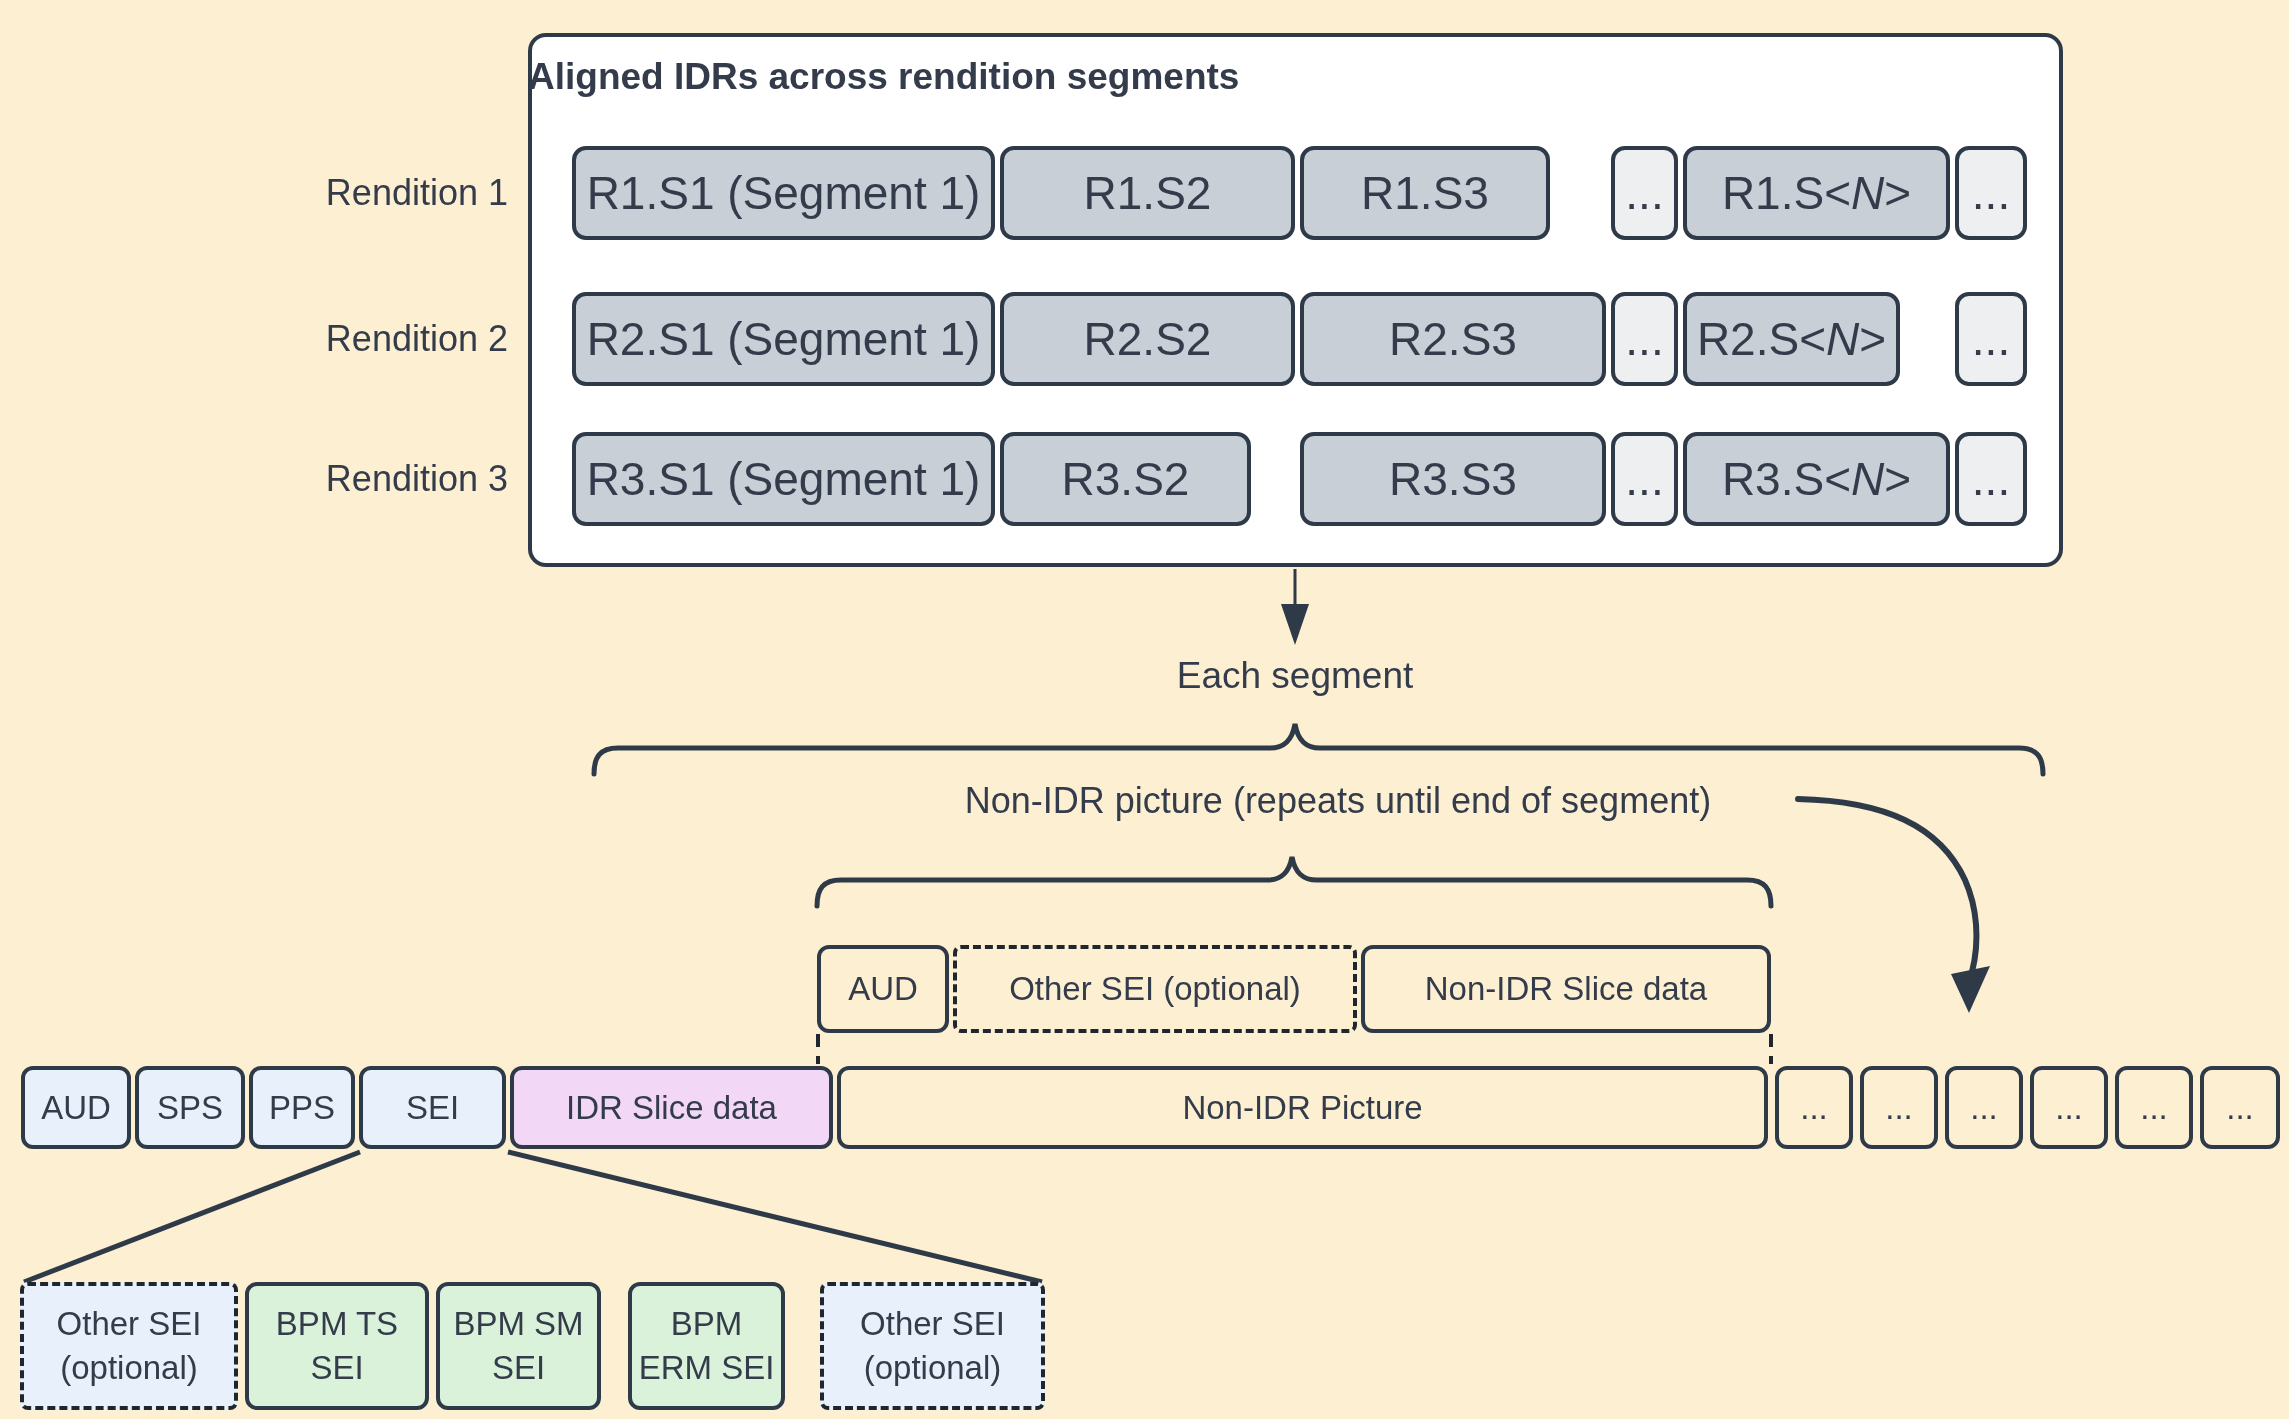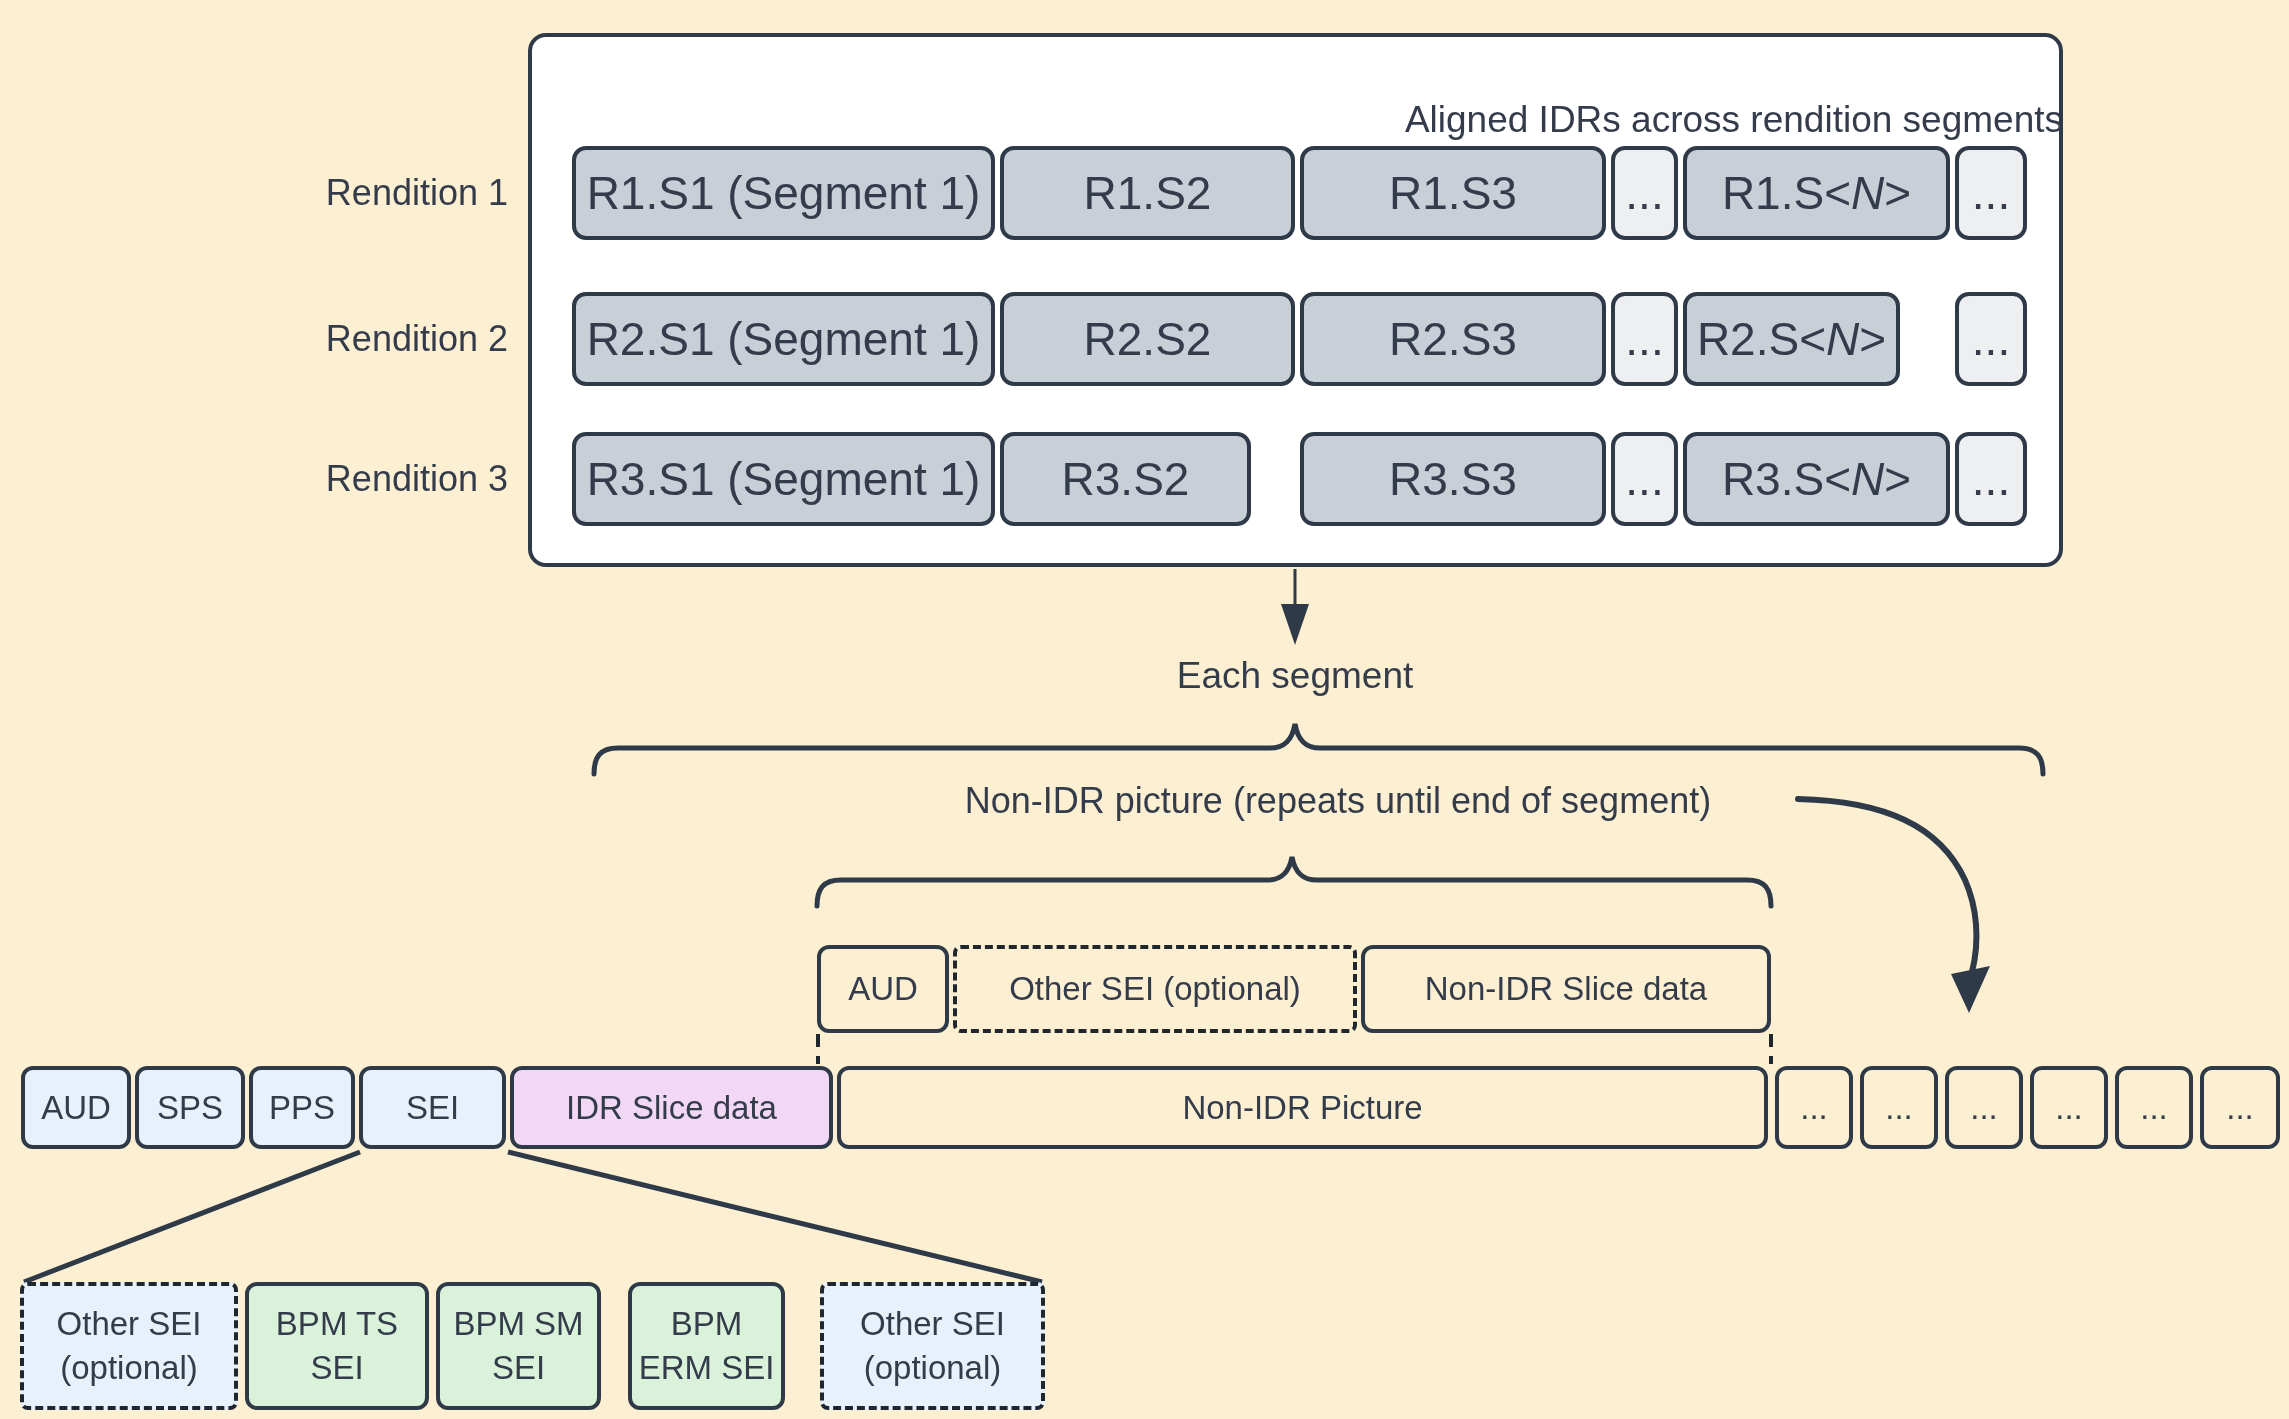--- a/index.html
+++ b/index.html
@@ -12,21 +12,21 @@
     overflow:hidden;
   }
   .overlay{position:absolute;left:0;top:0;width:2289px;height:1419px;pointer-events:none;}
   .panel{
     position:absolute;left:528px;top:33px;width:1535px;height:534px;
     background:#FFFFFF;border:4px solid var(--line,#2F3A49);border-radius:18px;
     box-sizing:border-box;
   }
   .title{
     position:absolute;left:528px;top:56px;width:1535px;
-    text-align:right;font-size:37px;font-weight:normal;margin-top:43px;
+    text-align:left;font-size:37px;font-weight:bold;
   }
   .rlabel{
     position:absolute;width:280px;height:94px;left:228px;
     display:flex;align-items:center;justify-content:flex-end;
     font-size:36px;
   }
   .box{
     position:absolute;box-sizing:border-box;
     border:4px solid var(--line,#2F3A49);
     display:flex;align-items:center;justify-content:center;
@@ -70,21 +70,21 @@
 
   <div class="panel"></div>
   <div class="title">Aligned IDRs across rendition segments</div>
 
   <div class="rlabel" style="top:146px">Rendition 1</div>
   <div class="rlabel" style="top:292px">Rendition 2</div>
   <div class="rlabel" style="top:432px">Rendition 3</div>
 
   <div class="box seg" style="left:572px;top:146px;width:423px;height:94px">R1.S1 (Segment 1)</div>
   <div class="box seg" style="left:1000px;top:146px;width:295px;height:94px">R1.S2</div>
-  <div class="box seg" style="left:1300px;top:146px;width:306px;height:94px">R1.S3</div>
+  <div class="box seg" style="left:1300px;top:146px;width:250px;height:94px">R1.S3</div>
   <div class="box seg dots" style="left:1611px;top:146px;width:67px;height:94px">...</div>
   <div class="box seg" style="left:1683px;top:146px;width:267px;height:94px">R1.S&lt;<i>N</i>&gt;</div>
   <div class="box seg dots" style="left:1955px;top:146px;width:72px;height:94px">...</div>
 
   <div class="box seg" style="left:572px;top:292px;width:423px;height:94px">R2.S1 (Segment 1)</div>
   <div class="box seg" style="left:1000px;top:292px;width:295px;height:94px">R2.S2</div>
   <div class="box seg" style="left:1300px;top:292px;width:306px;height:94px">R2.S3</div>
   <div class="box seg dots" style="left:1611px;top:292px;width:67px;height:94px">...</div>
   <div class="box seg" style="left:1683px;top:292px;width:217px;height:94px">R2.S&lt;<i>N</i>&gt;</div>
   <div class="box seg dots" style="left:1955px;top:292px;width:72px;height:94px">...</div>

